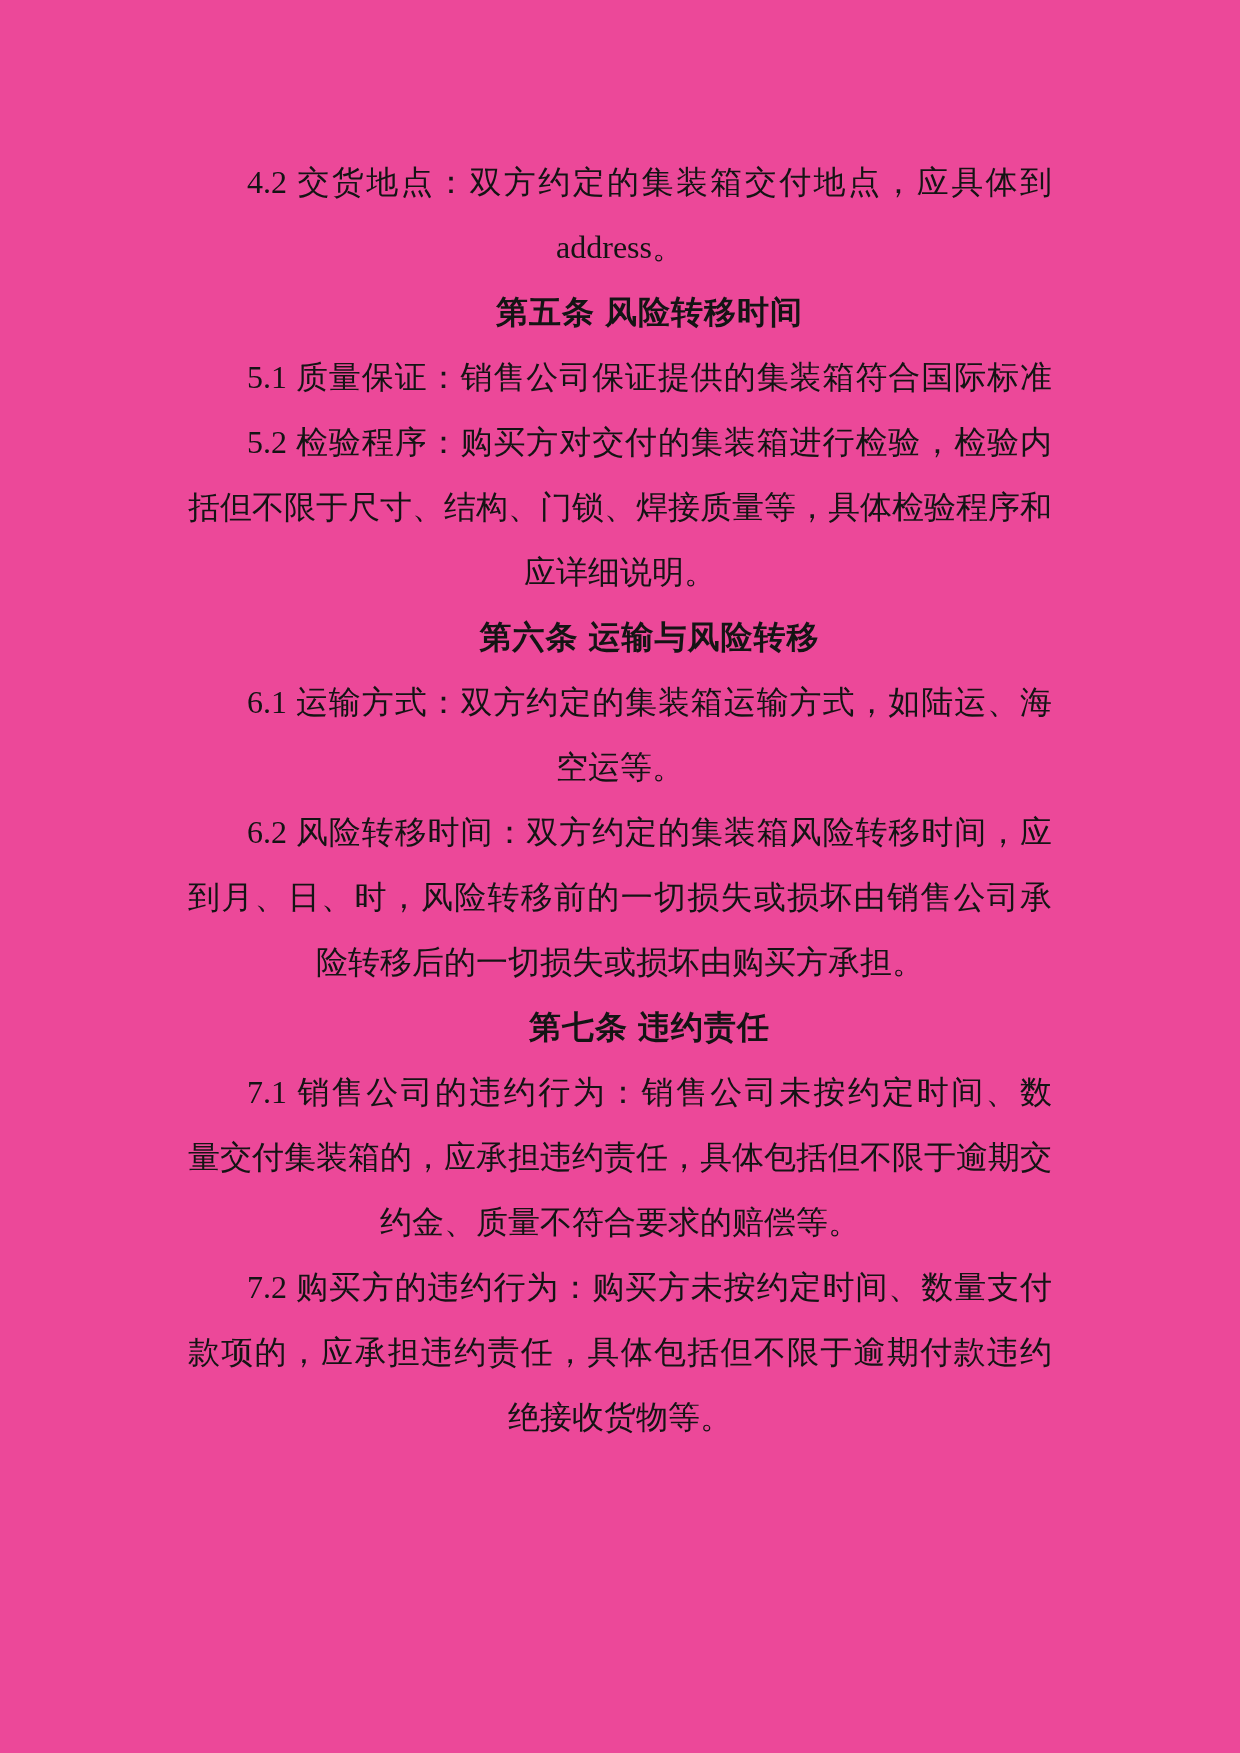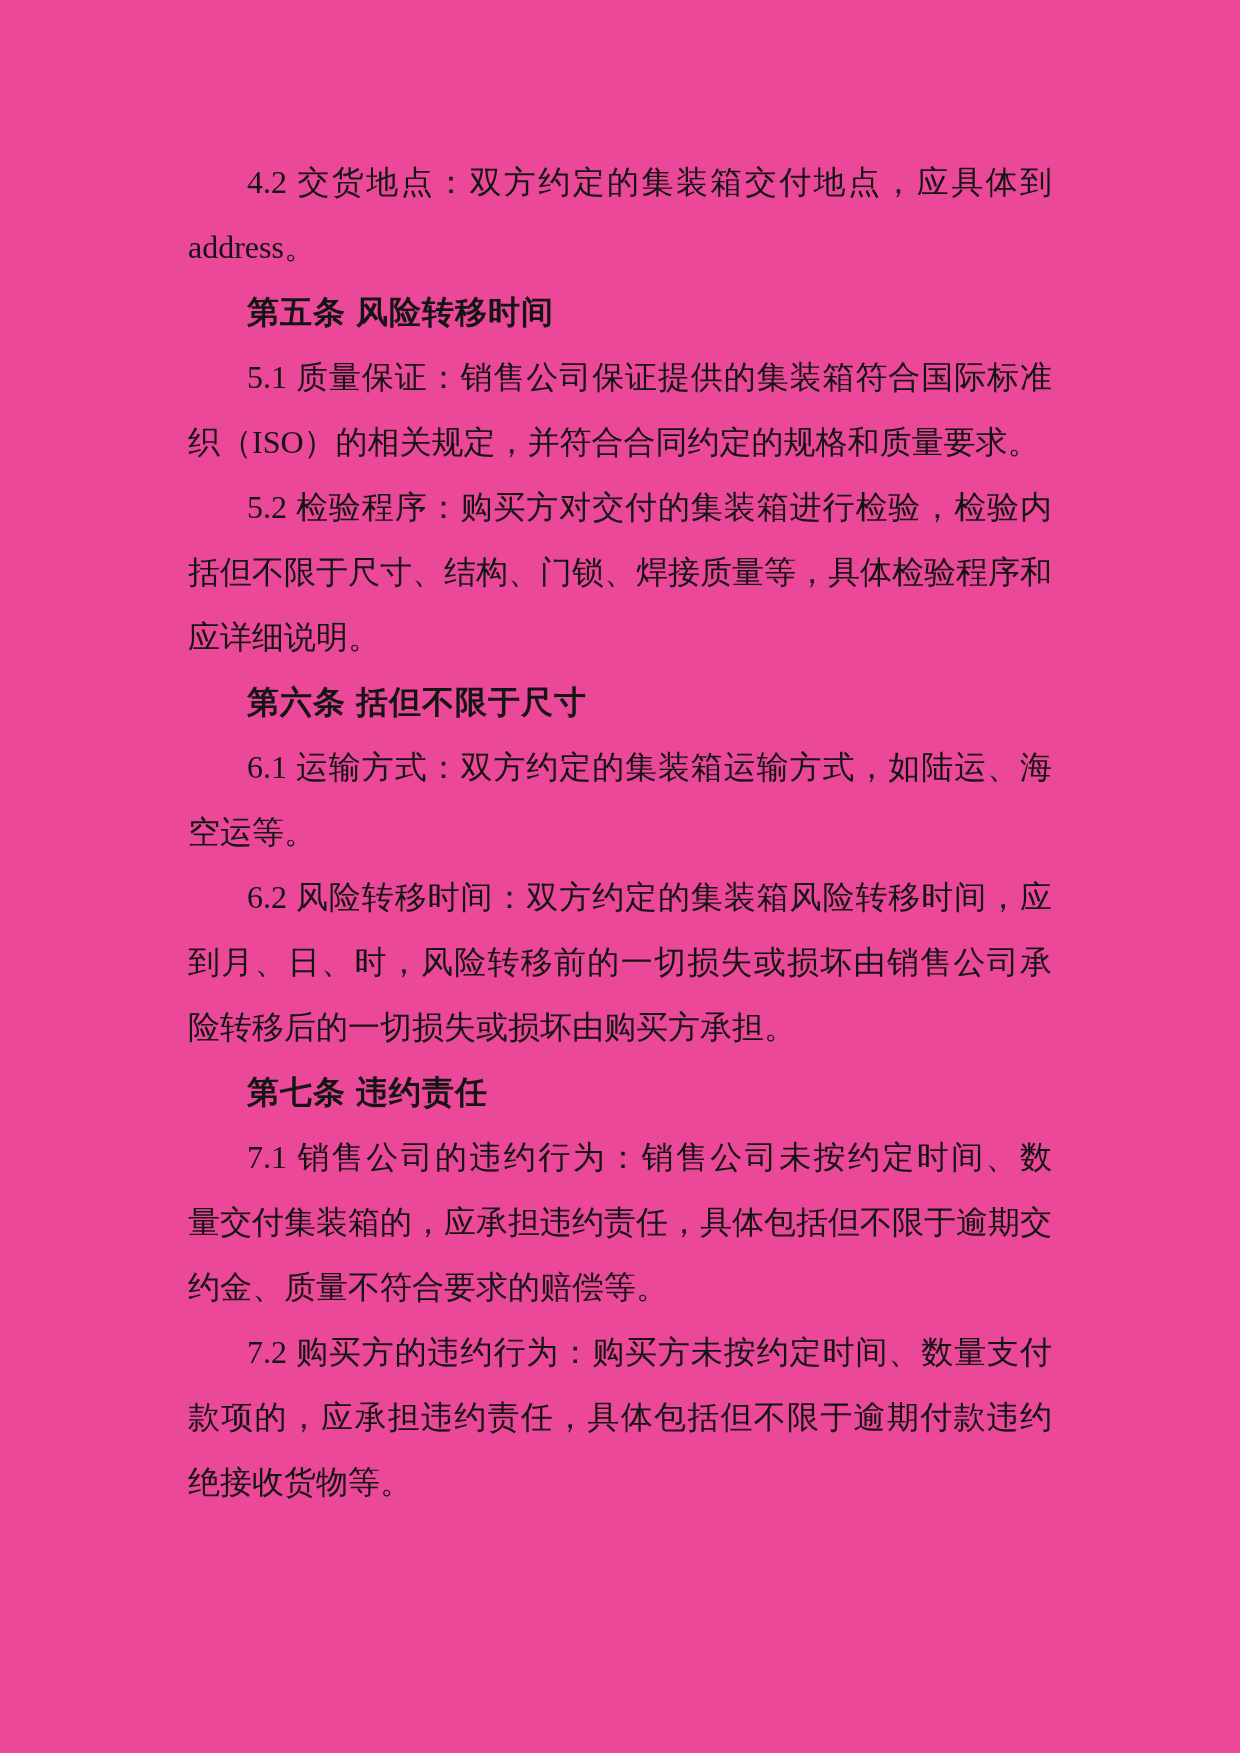--- a/index.html
+++ b/index.html
@@ -21,21 +21,21 @@
     left: 188px;
     top: 150px;
     width: 864px;
   }
   .para { margin: 0; padding: 0; }
   .ln {
     font-size: 32px;
     line-height: 65px;
     height: 65px;
     overflow: hidden;
-    text-align: left;
+    text-align: center;
   }
   
   .ln.j {
     text-align: justify;
     text-align-last: justify;
     text-justify: inter-character;
   }
   
   .ln.first {
     padding-left: 59px;
@@ -58,31 +58,30 @@
       <div class="ln first j">4.2 交货地点：双方约定的集装箱交付地点，应具体到</div>
       <div class="ln">address。</div>
     </div>
 
     <div class="para">
       <div class="ln heading">第五条 风险转移时间</div>
     </div>
 
     <div class="para">
       <div class="ln first j">5.1 质量保证：销售公司保证提供的集装箱符合国际标准化组</div>
-      <div class="ln">织（ISO）的相关规定，并符合合同约定的规格和质量要求。</div>
     </div>
 
     <div class="para">
       <div class="ln first j">5.2 检验程序：购买方对交付的集装箱进行检验，检验内容包</div>
       <div class="ln j">括但不限于尺寸、结构、门锁、焊接质量等，具体检验程序和标准</div>
       <div class="ln">应详细说明。</div>
     </div>
 
     <div class="para">
-      <div class="ln heading">第六条 括但不限于尺寸</div>
+      <div class="ln heading">第六条 运输与风险转移</div>
     </div>
 
     <div class="para">
       <div class="ln first j">6.1 运输方式：双方约定的集装箱运输方式，如陆运、海运、</div>
       <div class="ln">空运等。</div>
     </div>
 
     <div class="para">
       <div class="ln first j">6.2 风险转移时间：双方约定的集装箱风险转移时间，应具体</div>
       <div class="ln j">到月、日、时，风险转移前的一切损失或损坏由销售公司承担，风</div>

